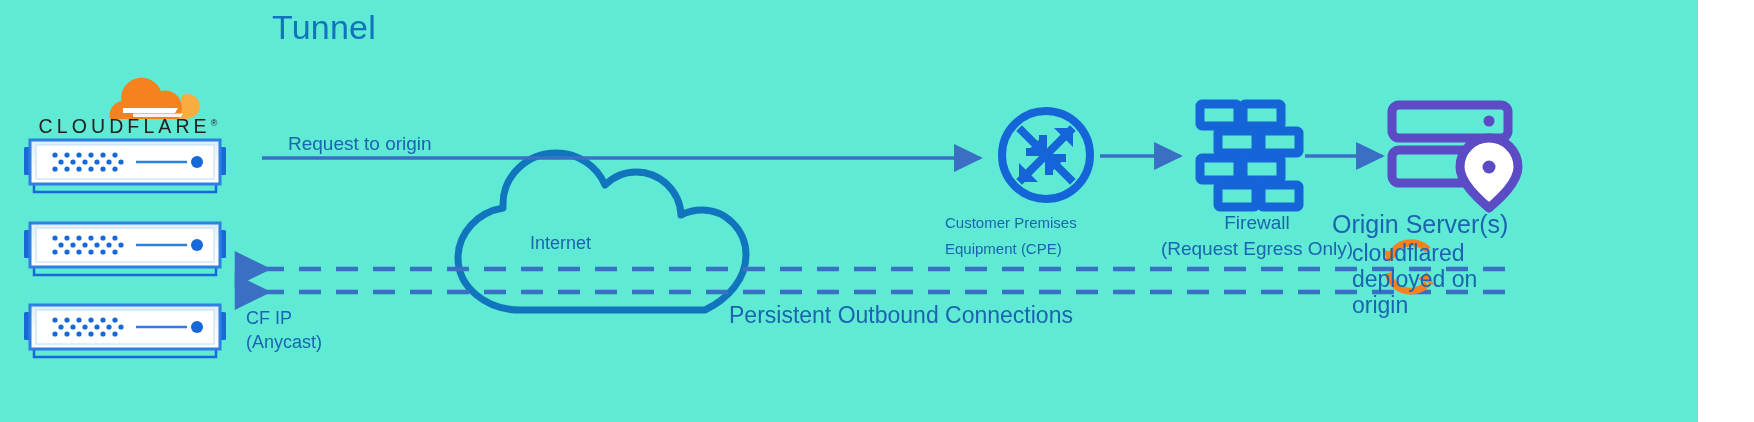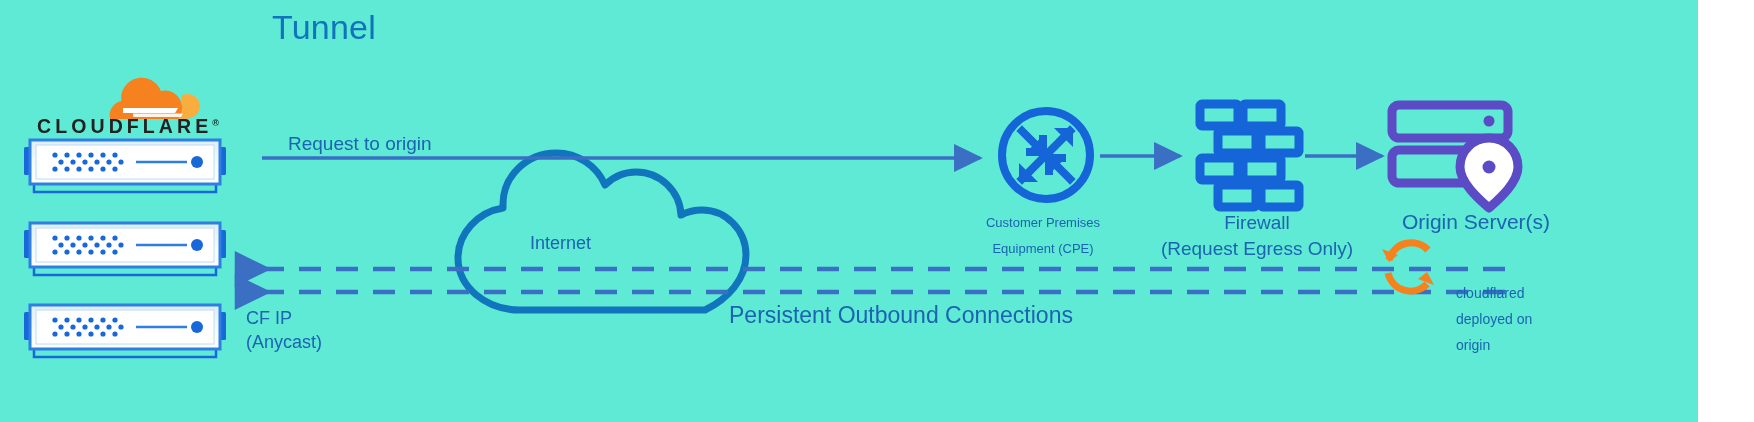--- a/index.html
+++ b/index.html
@@ -37,21 +37,21 @@
     width: 200px;
     height: 68px;
   }
   #cloudflare-wordmark {
     position: absolute;
     left: 0;
     top: 40px;
     width: 200px;
     text-align: center;
     font-size: 19.5px;
-    font-weight: bold;
+    font-weight: normal;
     letter-spacing: 4.1px;
     color: #222222;
     white-space: nowrap;
   }
   #cloudflare-wordmark .tm {
     font-size: 9px;
     vertical-align: super;
     letter-spacing: 0;
   }
 
@@ -89,50 +89,49 @@
   }
   #label-persistent {
     left: 729px;
     top: 302px;
     font-size: 23px;
   }
   #label-cpe {
     left: 945px;
     top: 210px;
     width: 196px;
-    text-align: center;
-    font-size: 13px;
+    text-align: left;
+    font-size: 15px;
     line-height: 26px;
     white-space: normal;
   }
   #label-firewall {
     left: 1157px;
     top: 210px;
     width: 200px;
     text-align: center;
     font-size: 19px;
     line-height: 26px;
     white-space: normal;
   }
   #label-origin-server {
-    left: 1391px;
+    left: 1332px;
     top: 210px;
     width: 170px;
     text-align: center;
-    font-size: 21px;
+    font-size: 25px;
     white-space: nowrap;
   }
   #label-cloudflared {
-    left: 1456px;
+    left: 1352px;
     top: 240px;
     width: 150px;
-    font-size: 14px;
+    font-size: 23px;
     line-height: 26px;
     white-space: normal;
-    margin-top: 40px;
   }
 
   
   #wires {
     left: 0;
     top: 0;
     width: 1754px;
     height: 422px;
     pointer-events: none;
   }

